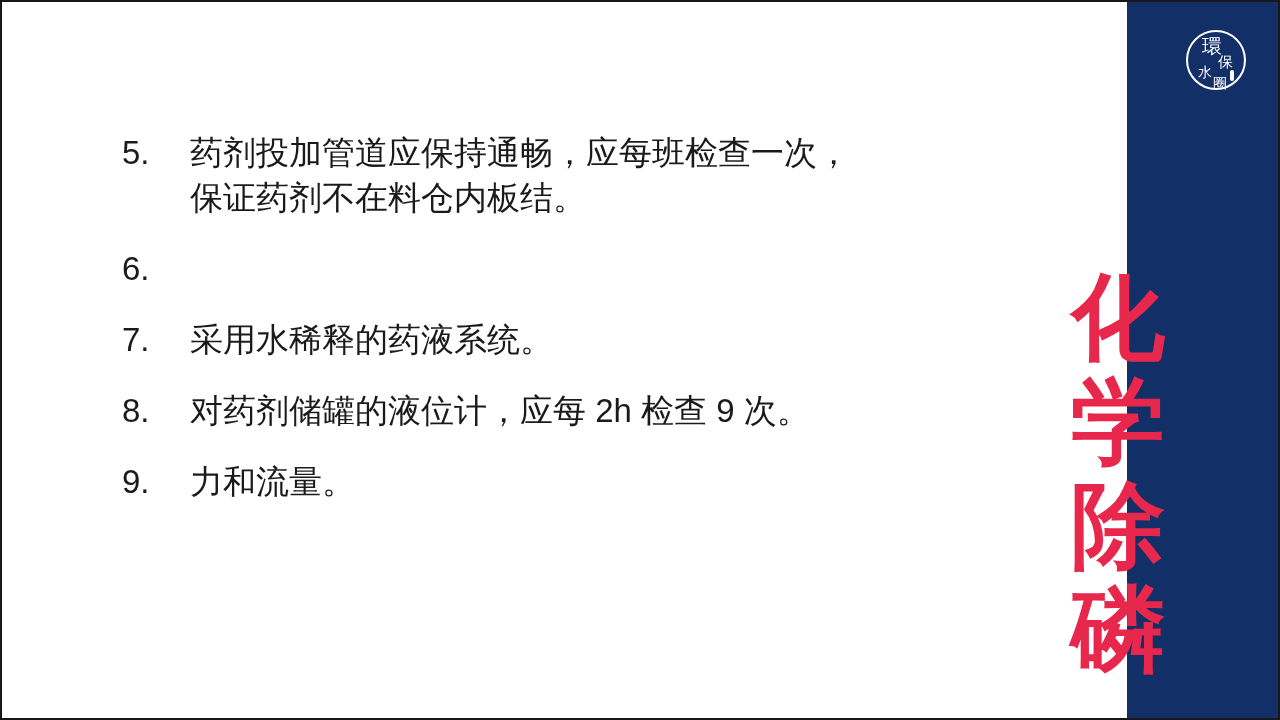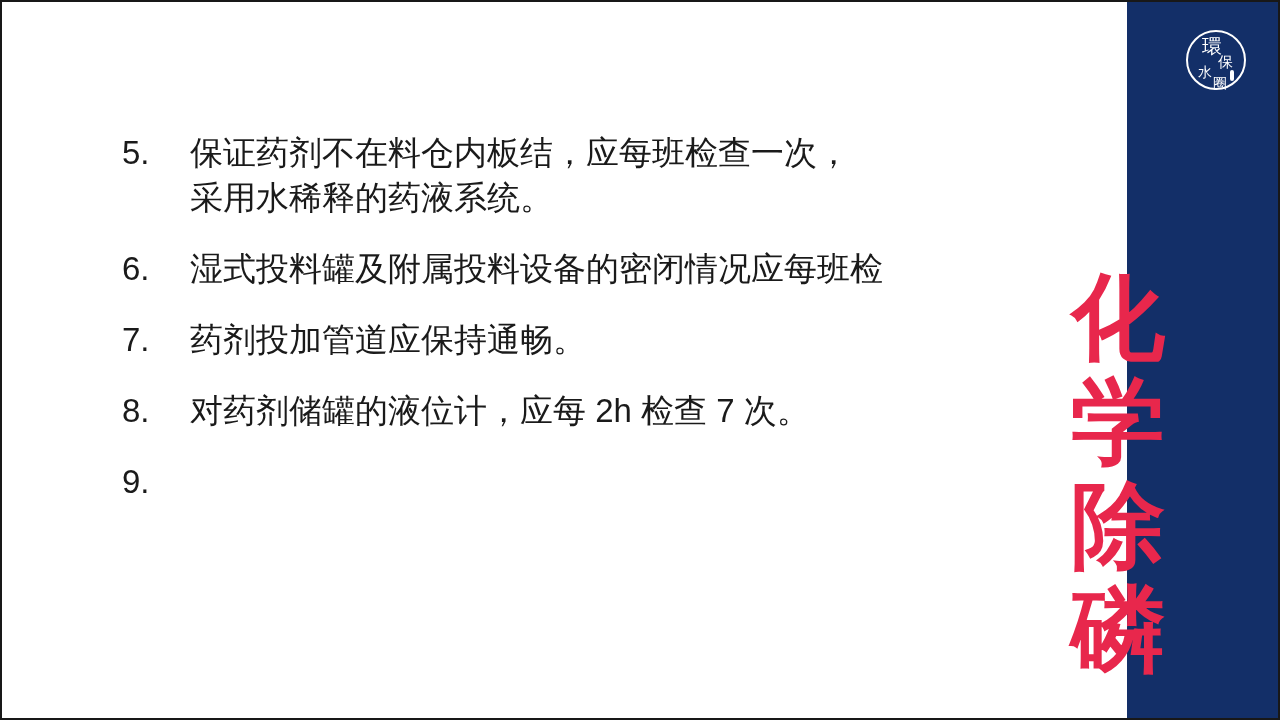--- a/index.html
+++ b/index.html
@@ -93,49 +93,49 @@
 
 <div class="slide">
 
   <div class="navy-band"></div>
 
   <section class="list">
 
     <div class="item">
       <span class="num">5.</span>
       <div class="lines">
-        <div>保证药剂不在料仓内板结，应每班检查一次，</div>
-        <div>采用水稀释的药液系统。</div>
+        <div>药剂投加管道应保持通畅，应每班检查一次，</div>
+        <div>保证药剂不在料仓内板结。</div>
       </div>
     </div>
 
     <div class="item">
       <span class="num">6.</span>
       <div class="lines">
-        <div>湿式投料罐及附属投料设备的密闭情况应每班检</div>
       </div>
     </div>
 
     <div class="item">
       <span class="num">7.</span>
       <div class="lines">
-        <div>药剂投加管道应保持通畅。</div>
+        <div>采用水稀释的药液系统。</div>
       </div>
     </div>
 
     <div class="item">
       <span class="num">8.</span>
       <div class="lines">
-        <div>对药剂储罐的液位计，应每 2h 检查 7 次。</div>
+        <div>对药剂储罐的液位计，应每 2h 检查 9 次。</div>
       </div>
     </div>
 
     <div class="item">
       <span class="num">9.</span>
       <div class="lines">
+        <div>力和流量。</div>
       </div>
     </div>
 
   </section>
 
   <div class="vertical-title">
     <div class="vchar">化</div>
     <div class="vchar">学</div>
     <div class="vchar">除</div>
     <div class="vchar">磷</div>

